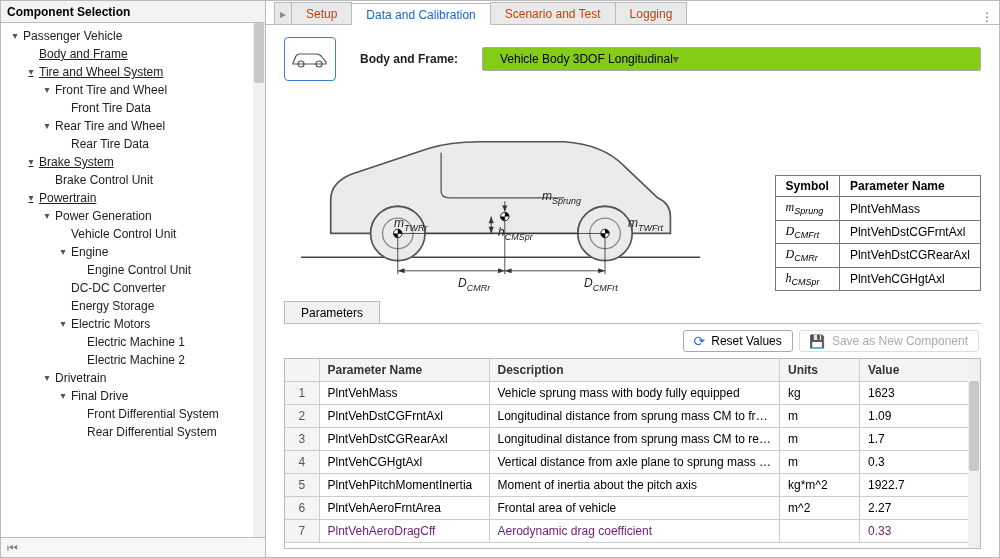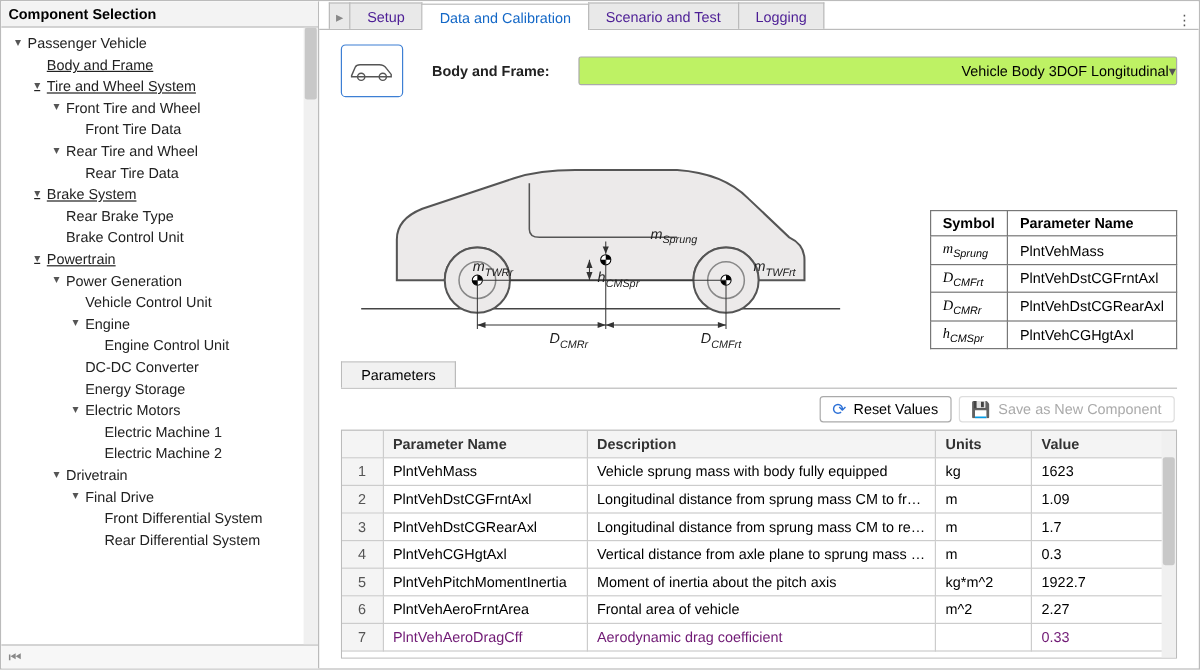--- a/index.html
+++ b/index.html
@@ -12,30 +12,30 @@
   .tree-scrollbar { position: absolute; right: 0; top: 0; width: 12px; height: 100%; background: #f0f0f0; }
   .tree-scrollbar-thumb { position: absolute; left: 1px; top: 0; width: 10px; height: 60px; background: #c8c8c8; border-radius: 2px; }
   .tree-item { display: flex; align-items: center; height: 18px; line-height: 18px; padding-right: 4px; color: #222; white-space: nowrap; cursor: default; }
   .tree-item .tw { display: inline-flex; align-items: center; justify-content: center; width: 12px; height: 12px; margin-right: 2px; color: #555; font-size: 10px; }
   .ind-1 { padding-left: 8px; } .ind-2 { padding-left: 24px; text-decoration: underline; } .ind-3 { padding-left: 40px; }
   .ind-4 { padding-left: 56px; } .ind-5 { padding-left: 72px; }
   .sidebar-footer { height: 20px; border-top: 1px solid #bbb; background: #f7f7f7; display:flex; align-items:center; padding: 0 6px; color:#888; }
   
   .main { flex: 1; height: 100%; display: flex; flex-direction: column; }
   .tabs-row { height: 24px; display: flex; align-items: flex-end; border-bottom: 1px solid #bbb; padding-left: 8px; gap: 0; background:#fff; }
-  .tab { height: 22px; line-height: 22px; padding: 0 14px; border: 1px solid #bbb; border-bottom: none; background: #e9e9e9; color: #4c1d95; margin-right: -1px; font-size: 12px; cursor: pointer; }
+  .tab { height: 22px; line-height: 22px; padding: 0 14px; border: 1px solid #bbb; border-bottom: none; background: #e9e9e9; color: #c2410c; margin-right: -1px; font-size: 12px; cursor: pointer; }
   .tab.collapsed { width: 18px; padding: 0; text-align:center; color:#888; }
   .tab.active { background: #fff; color: #1468c7; position: relative; top: 1px; }
   .tabs-menu { margin-left: auto; width: 24px; text-align: center; color:#555; cursor:pointer; }
   .main-body { flex: 1; overflow: hidden; padding: 12px 18px 8px 18px; display: flex; flex-direction: column; gap: 10px; }
   
   .hdr { display: flex; align-items: center; gap: 24px; }
   .icon-box { width: 52px; height: 44px; border: 1px solid #3d7fd4; border-radius: 4px; display:flex; align-items:center; justify-content:center; }
   .hdr-label { font-weight: 600; color: #222; }
-  .dropdown { flex: 1; max-width: 500px; height: 24px; border: 1px solid #aaa; border-radius: 2px; display:flex; align-items:center; padding: 0 0; background:#bef264; justify-content: flex-end; cursor:pointer; }
+  .dropdown { flex: 1; max-width: 500px; height: 24px; border: 1px solid #aaa; border-radius: 2px; display:flex; align-items:center; padding: 0 17px; background:#84cc16; justify-content: flex-start; cursor:pointer; }
   .dropdown .chev { color:#555; }
   
   .diagram-row { display: flex; gap: 18px; align-items: flex-end; }
   .diagram { flex: 1; height: 200px; position: relative; }
   .legend-table { border-collapse: collapse; margin-left: 48px; }
   .legend-table th, .legend-table td { border: 1px solid #777; padding: 3px 10px; font-size: 12px; text-align:left; white-space:nowrap; }
   .legend-table th { font-weight: 700; background:#fff; }
   .sym-sub { font-style: italic; font-family: "Times New Roman", serif; }
   .sym-sub sub { font-size: 9px; font-style: italic; }
   
@@ -93,24 +93,20 @@
         <div class="tree-item ind-4">
           <span class="tw"></span>
           <span>Rear Tire Data</span>
         </div>
         <div class="tree-item ind-2">
           <span class="tw">▾</span>
           <span>Brake System</span>
         </div>
         <div class="tree-item ind-3">
           <span class="tw"></span>
-          <span>Rear Brake Type</span>
-        </div>
-        <div class="tree-item ind-3">
-          <span class="tw"></span>
           <span>Brake Control Unit</span>
         </div>
         <div class="tree-item ind-2">
           <span class="tw">▾</span>
           <span>Powertrain</span>
         </div>
         <div class="tree-item ind-3">
           <span class="tw">▾</span>
           <span>Power Generation</span>
         </div>

